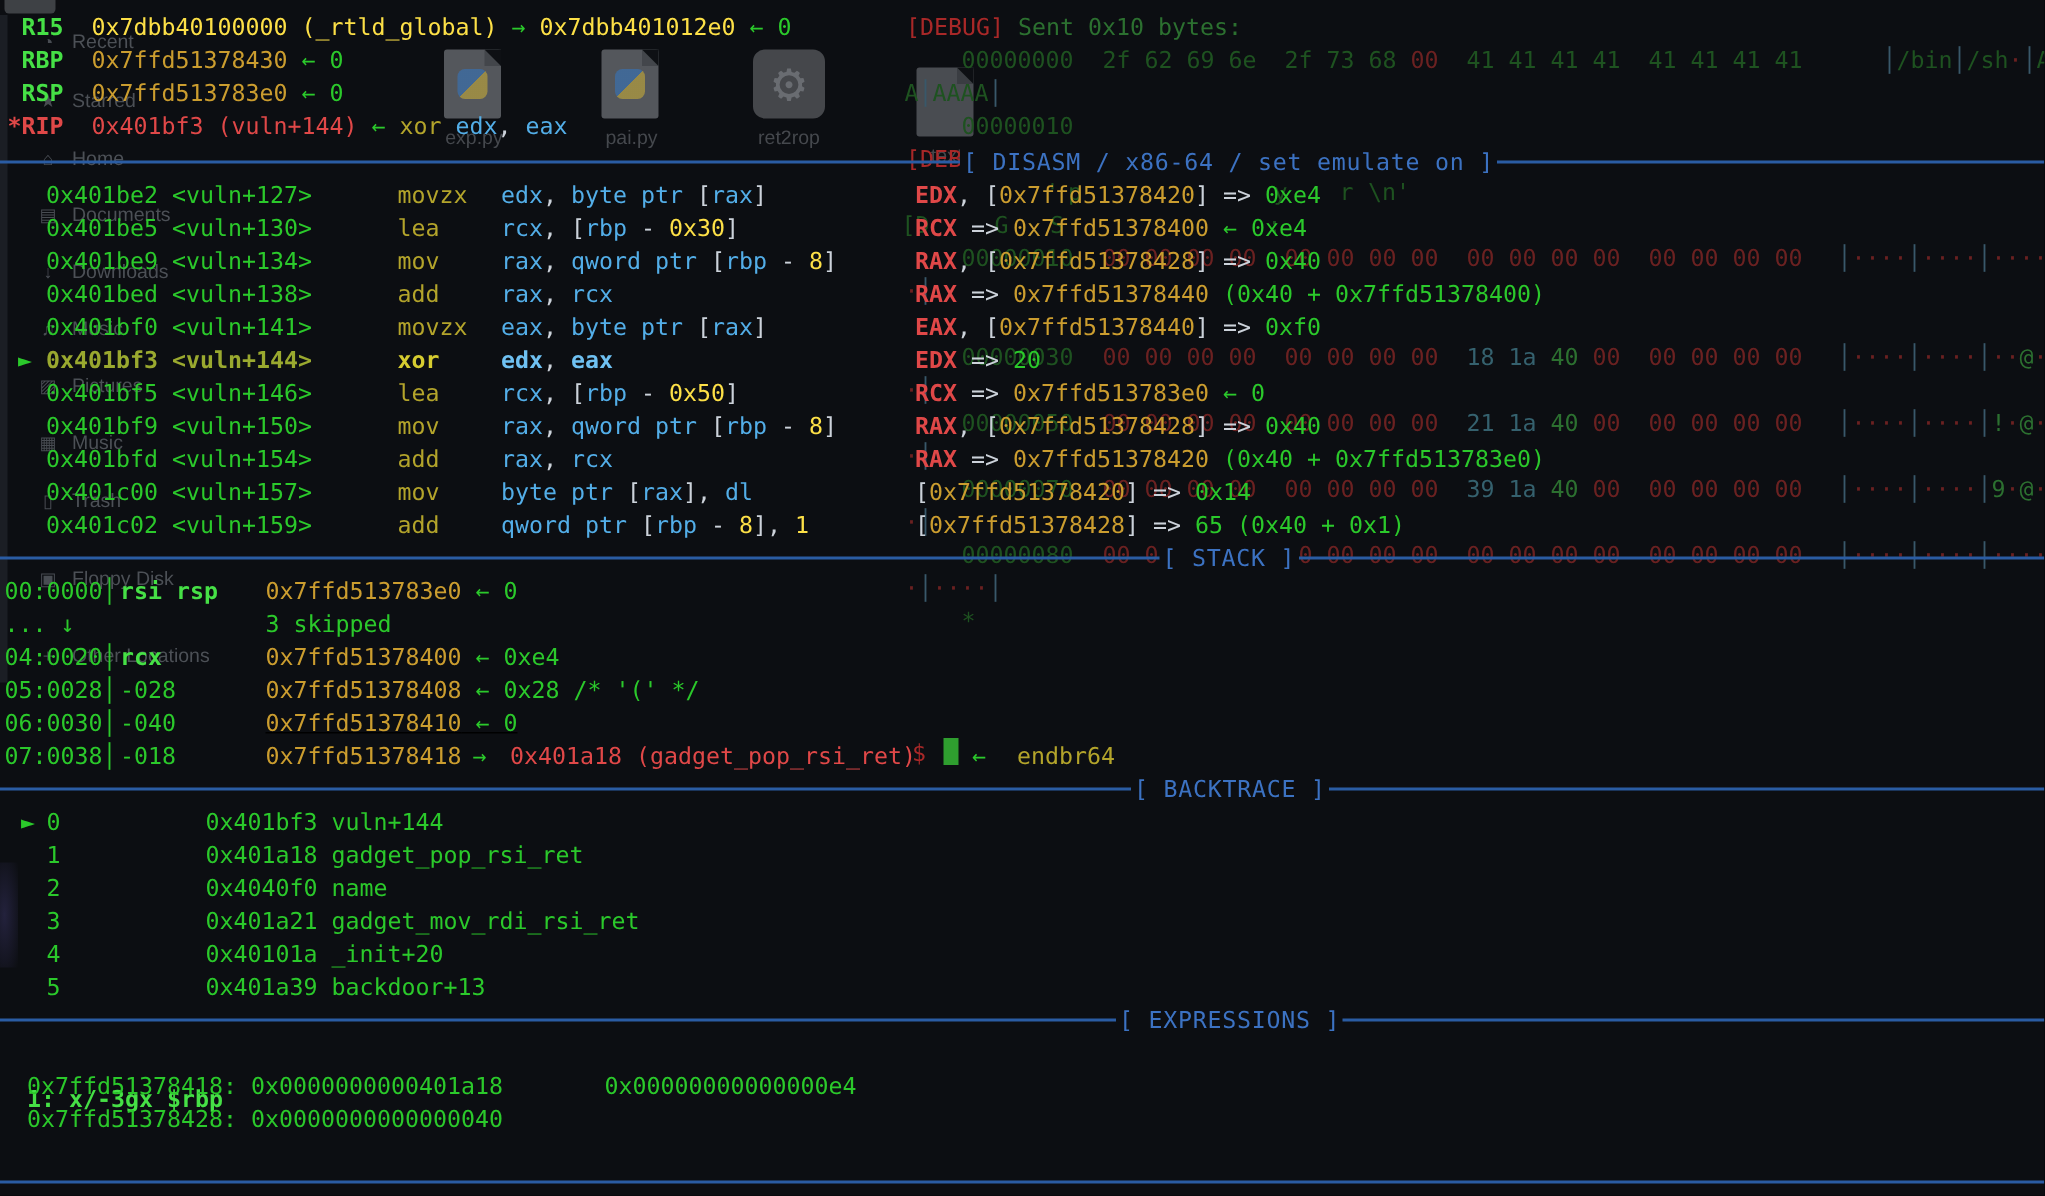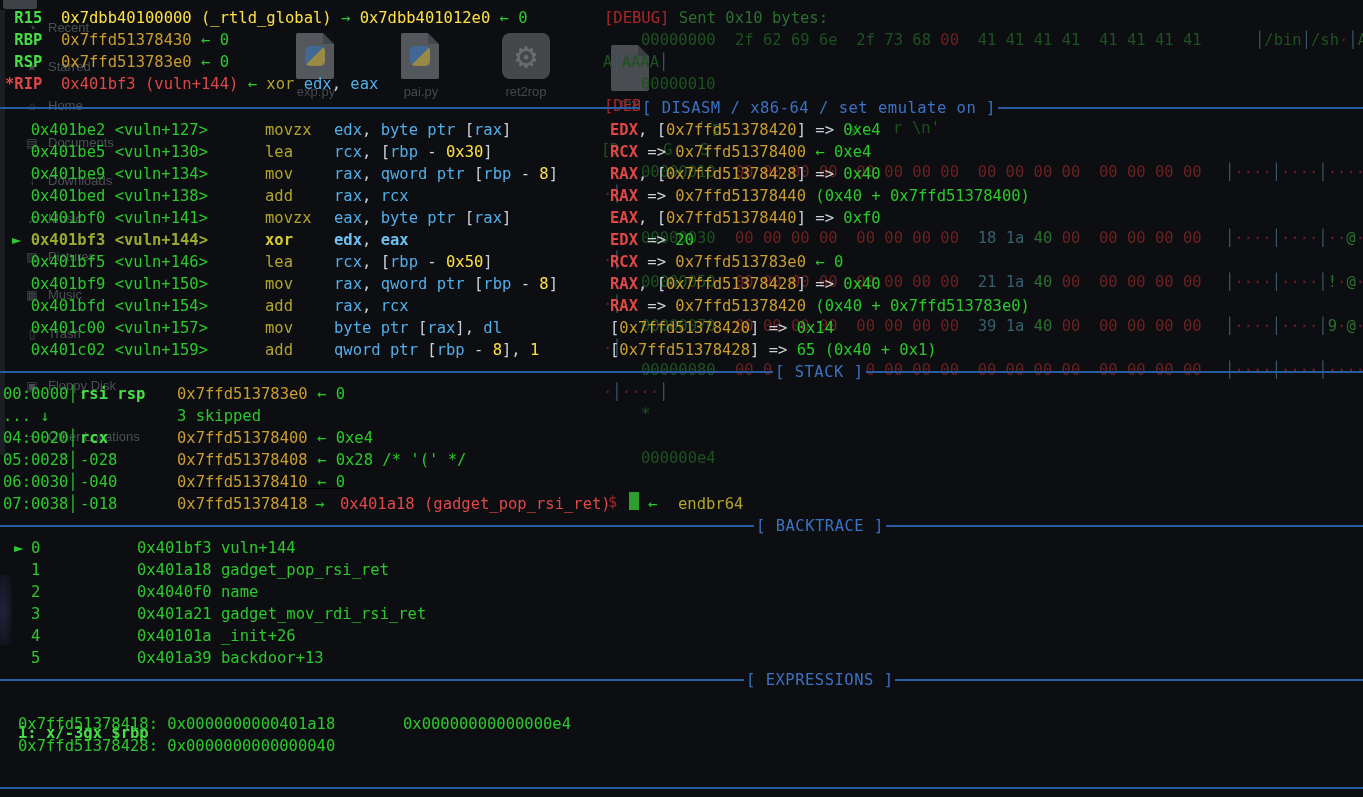--- a/index.html
+++ b/index.html
@@ -139,21 +139,20 @@
       <div class="tl bgl" style="top: 183px;"><span class="tc" style="left: 603px;"><span class="dr">·</span><span class="pi">│</span></span></div>
       <div class="tl bgl" style="top: 227px;"><span class="tc" style="left: 641px;"><span class="dg">00000030</span></span><span class="tc" style="left: 735px;"><span class="dr">00 00 00 00  00 00 00 00  </span><span class="dt">18 1a </span><span class="dg2">40</span><span class="dr"> 00  00 00 00 00</span></span><span class="tc" style="left: 1225px;"><span class="pi">│</span><span class="dr">····</span><span class="pi">│</span><span class="dr">····</span><span class="pi">│</span><span class="dr">··</span><span class="dg2">@</span><span class="dr">·</span></span></div>
       <div class="tl bgl" style="top: 249px;"><span class="tc" style="left: 603px;"><span class="dr">·</span><span class="pi">│</span></span></div>
       <div class="tl bgl" style="top: 271px;"><span class="tc" style="left: 641px;"><span class="dg">00000050</span></span><span class="tc" style="left: 735px;"><span class="dr">00 00 00 00  00 00 00 00  </span><span class="dt">21 1a </span><span class="dg2">40</span><span class="dr"> 00  00 00 00 00</span></span><span class="tc" style="left: 1225px;"><span class="pi">│</span><span class="dr">····</span><span class="pi">│</span><span class="dr">····</span><span class="pi">│</span><span class="dg2">!</span><span class="dr">·</span><span class="dg2">@</span><span class="dr">·</span></span></div>
       <div class="tl bgl" style="top: 293px;"><span class="tc" style="left: 603px;"><span class="dr">·</span><span class="pi">│</span></span></div>
       <div class="tl bgl" style="top: 315px;"><span class="tc" style="left: 641px;"><span class="dg">00000070</span></span><span class="tc" style="left: 735px;"><span class="dr">00 00 00 00  00 00 00 00  </span><span class="dt">39 1a </span><span class="dg2">40</span><span class="dr"> 00  00 00 00 00</span></span><span class="tc" style="left: 1225px;"><span class="pi">│</span><span class="dr">····</span><span class="pi">│</span><span class="dr">····</span><span class="pi">│</span><span class="dg2">9</span><span class="dr">·</span><span class="dg2">@</span><span class="dr">·</span></span></div>
       <div class="tl bgl" style="top: 337px;"><span class="tc" style="left: 603px;"><span class="dr">·</span><span class="pi">│</span></span></div>
       <div class="tl bgl" style="top: 359px;"><span class="tc" style="left: 641px;"><span class="dg">00000080</span></span><span class="tc" style="left: 735px;"><span class="dr">00 00 00 00  00 00 00 00  00 00 00 00  00 00 00 00</span></span><span class="tc" style="left: 1225px;"><span class="pi">│</span><span class="dr">····</span><span class="pi">│</span><span class="dr">····</span><span class="pi">│</span><span class="dr">····</span></span></div>
       <div class="tl bgl" style="top: 381px;"><span class="tc" style="left: 603px;"><span class="dr">·</span><span class="pi">│</span><span class="dr">····</span><span class="pi">│</span></span></div>
       <div class="tl bgl" style="top: 403px;"><span class="tc" style="left: 641px;"><span class="dg">*</span></span></div>
-      <div class="tl bgl" style="top: 447px;"><span class="tc" style="left: 641px;"><span class="dg">000000e4</span></span></div>
       <div class="tl bgl" style="top: 491px;"><span class="tc" style="left: 608px;"><span class="bred">$</span></span></div>
     </div>
 
   <div class="layer" id="fgterm-layer">
     <div id="seps">
         <div class="sep" style="top: 107px;"></div>
         <div class="sep-label" style="left: 640px; top: 97px;">[ DISASM / x86-64 / set emulate on ]</div>
         <div class="sep" style="top: 371px;"></div>
         <div class="sep-label" style="left: 773px; top: 361px;">[ STACK ]</div>
         <div class="sep" style="top: 525px;"></div>
@@ -181,21 +180,21 @@
         <div class="tl fgl" style="top: 383px;"><span class="tc" style="left: 3px;"><span class="g">00:0000│</span></span><span class="tc" style="left: 80px;"><span class="bg">rsi rsp</span></span><span class="tc" style="left: 177px;"><span class="y">0x7ffd513783e0</span><span class="g"> ← 0</span></span></div>
         <div class="tl fgl" style="top: 405px;"><span class="tc" style="left: 3px;"><span class="g">... ↓</span></span><span class="tc" style="left: 177px;"><span class="g">3 skipped</span></span></div>
         <div class="tl fgl" style="top: 427px;"><span class="tc" style="left: 3px; text-align: right;"><span class="g">04:0020│</span></span><span class="tc" style="left: 80px;"><span class="bg">rcx</span></span><span class="tc" style="left: 177px;"><span class="y">0x7ffd51378400</span><span class="g"> ← 0xe4</span></span></div>
         <div class="tl fgl" style="top: 449px;"><span class="tc" style="left: 3px;"><span class="g">05:0028│</span></span><span class="tc" style="left: 80px;"><span class="g">-028</span></span><span class="tc" style="left: 177px;"><span class="y">0x7ffd51378408</span><span class="g"> ← 0x28 /* '(' */</span></span></div>
         <div class="tl fgl" style="top: 471px;"><span class="tc" style="left: 3px;"><span class="g">06:0030│</span></span><span class="tc" style="left: 80px;"><span class="g">-040</span></span><span class="tc" style="left: 177px; text-decoration: underline;"><span class="y">0x7ffd51378410</span><span class="g"> ← 0</span></span></div>
         <div class="tl fgl" style="top: 493px;"><span class="tc" style="left: 3px;"><span class="g">07:0038│</span></span><span class="tc" style="left: 80px;"><span class="g">-018</span></span><span class="tc" style="left: 177px;"><span class="y">0x7ffd51378418</span></span><span class="tc" style="left: 315px;"><span class="g">→</span></span><span class="tc" style="left: 340px;"><span class="r">0x401a18 (gadget_pop_rsi_ret)</span></span><span class="tc" style="left: 648px;"><span class="g">←</span></span><span class="tc" style="left: 678px;"><span class="mn">endbr64</span></span></div>
         <div class="tl fgl" style="top: 537px;"><span class="tc" style="left: 14px;"><span class="g">►</span></span><span class="tc" style="left: 31px;"><span class="g">0</span></span><span class="tc" style="left: 137px;"><span class="g">0x401bf3 vuln+144</span></span></div>
         <div class="tl fgl" style="top: 559px;"><span class="tc" style="left: 31px;"><span class="g">1</span></span><span class="tc" style="left: 137px;"><span class="g">0x401a18 gadget_pop_rsi_ret</span></span></div>
         <div class="tl fgl" style="top: 581px;"><span class="tc" style="left: 31px;"><span class="g">2</span></span><span class="tc" style="left: 137px;"><span class="g">0x4040f0 name</span></span></div>
         <div class="tl fgl" style="top: 603px;"><span class="tc" style="left: 31px;"><span class="g">3</span></span><span class="tc" style="left: 137px;"><span class="g">0x401a21 gadget_mov_rdi_rsi_ret</span></span></div>
-        <div class="tl fgl" style="top: 625px;"><span class="tc" style="left: 31px;"><span class="g">4</span></span><span class="tc" style="left: 137px;"><span class="g">0x40101a _init+26</span></span></div>
+        <div class="tl fgl" style="top: 625px;"><span class="tc" style="left: 31px;"><span class="g">4</span></span><span class="tc" style="left: 137px;"><span class="g">0x40101a _init+20</span></span></div>
         <div class="tl fgl" style="top: 647px;"><span class="tc" style="left: 31px;"><span class="g">5</span></span><span class="tc" style="left: 137px;"><span class="g">0x401a39 backdoor+13</span></span></div>
         <div class="tl fgl" style="top: 691px; margin-top: 31px;"><span class="tc" style="left: 18px;"><span class="bg">1: x/-3gx $rbp</span></span></div>
         <div class="tl fgl" style="top: 713px;"><span class="tc" style="left: 18px;"><span class="g">0x7ffd51378418: 0x0000000000401a18</span></span><span class="tc" style="left: 403px;"><span class="g">0x00000000000000e4</span></span></div>
         <div class="tl fgl" style="top: 735px;"><span class="tc" style="left: 18px;"><span class="g">0x7ffd51378428: 0x0000000000000040</span></span></div>
       </div>
     <div id="cursor"></div>
   </div>
 
 </div>
 

